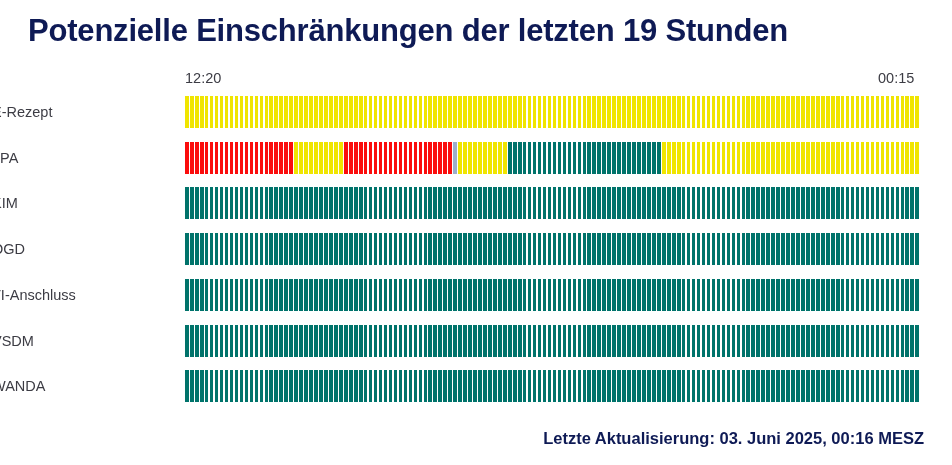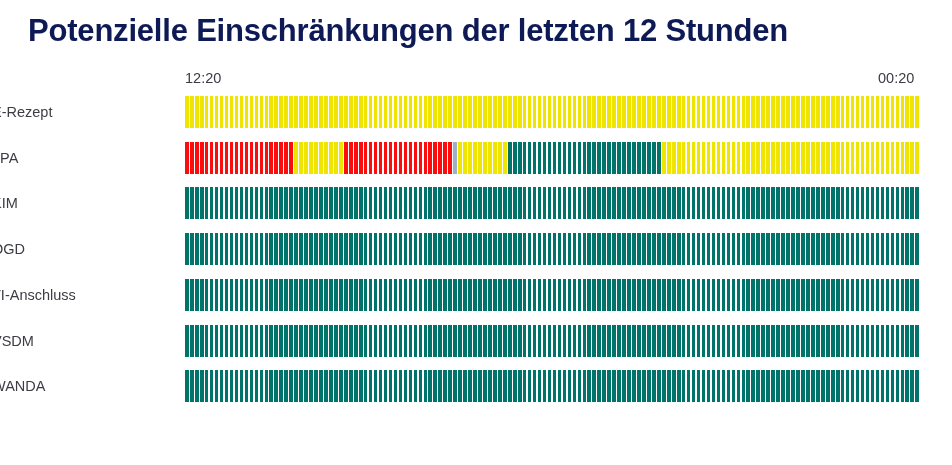--- a/index.html
+++ b/index.html
@@ -105,25 +105,25 @@
     font-weight: bold;
     color: #0e1a55;
     white-space: nowrap;
   }
 </style>
 </head>
 <body>
 
 <div id="chart-card">
 
-  <div id="page-title">Potenzielle Einschränkungen der letzten 12 Stunden</div>
+  <div id="page-title">Potenzielle Einschränkungen der letzten 19 Stunden</div>
 
   <div id="axis-time-start">12:20</div>
 
-  <div id="axis-time-end">00:20</div>
+  <div id="axis-time-end">00:15</div>
 
   <div id="plot-area">
       <div class="service-row" style="top: 0px;">
         <div class="row-label">E-Rezept</div>
         <div class="bars">
           <div class="bar" style="background: rgb(240, 229, 0); width: 3.59649px; margin-right: 1.39px;"></div>
           <div class="bar" style="background: rgb(240, 229, 0); width: 3.59649px; margin-right: 1.39px;"></div>
           <div class="bar" style="background: rgb(240, 229, 0); width: 3.59649px; margin-right: 1.39px;"></div>
           <div class="bar" style="background: rgb(240, 229, 0); width: 3.59649px; margin-right: 1.39px;"></div>
           <div class="bar" style="background: rgb(240, 229, 0); width: 3.59649px; margin-right: 1.39px;"></div>
@@ -1185,14 +1185,15 @@
           <div class="bar" style="background: rgb(0, 115, 107); width: 3.59649px; margin-right: 1.39px;"></div>
           <div class="bar" style="background: rgb(0, 115, 107); width: 3.59649px; margin-right: 1.39px;"></div>
           <div class="bar" style="background: rgb(0, 115, 107); width: 3.59649px; margin-right: 1.39px;"></div>
           <div class="bar" style="background: rgb(0, 115, 107); width: 3.59649px; margin-right: 1.39px;"></div>
           <div class="bar" style="background: rgb(0, 115, 107); width: 3.59649px; margin-right: 1.39px;"></div>
           <div class="bar" style="background: rgb(0, 115, 107); width: 3.59649px; margin-right: 1.39px;"></div>
         </div>
       </div>
     </div>
 
+  <div id="footer-updated">Letzte Aktualisierung: 03. Juni 2025, 00:16 MESZ</div>
 
 </div>
 
 </body></html>

